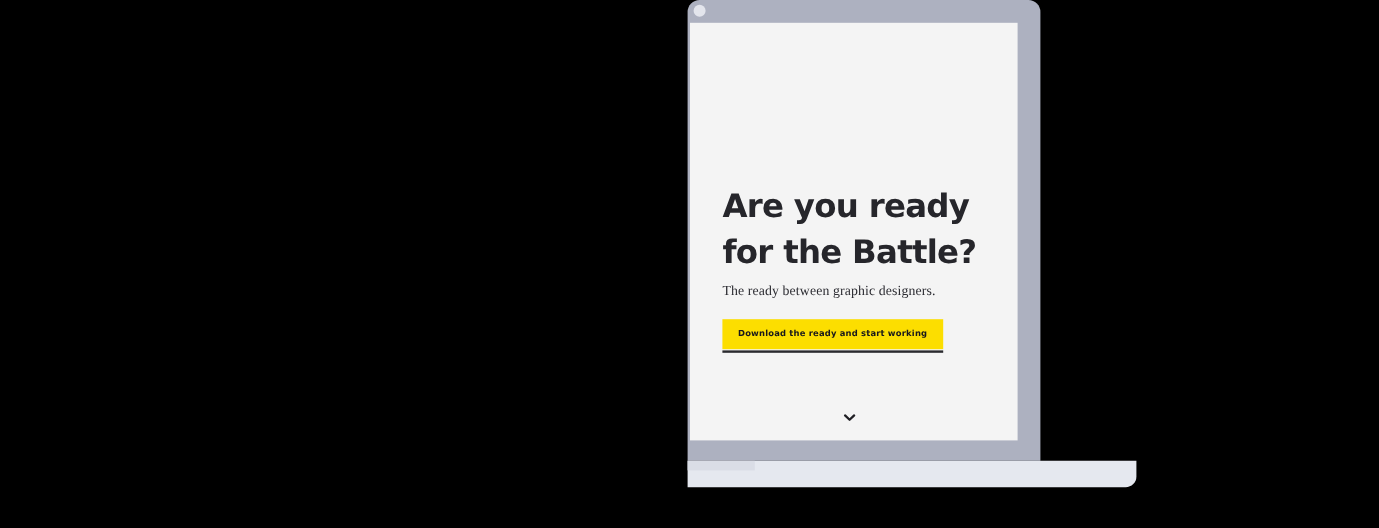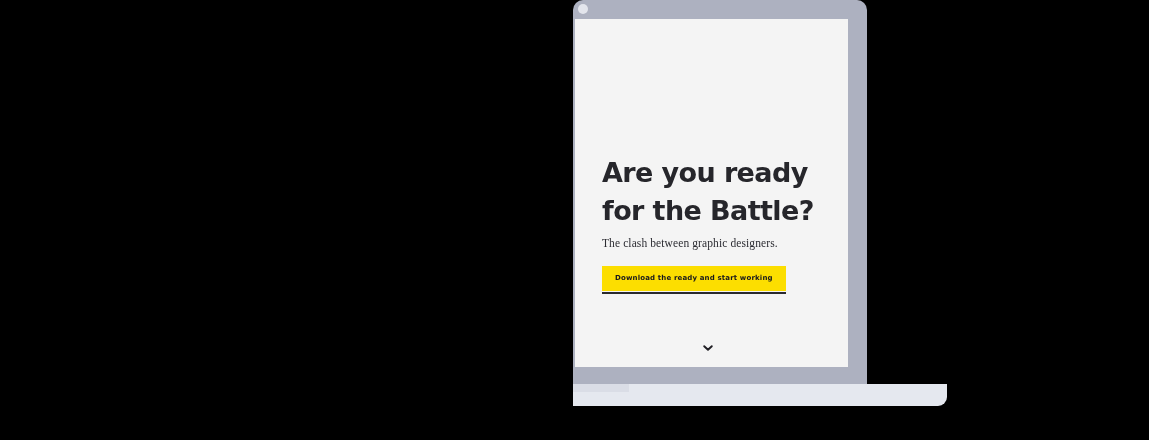--- a/index.html
+++ b/index.html
@@ -160,21 +160,21 @@
 
   <div class="laptop">
 
     <div class="laptop-body">
       <div class="webcam-dot"></div>
 
       <div class="screen">
 
         <div class="hero">
           <h1 class="hero-title">Are you ready for the Battle?</h1>
-          <p class="hero-subtitle">The clash between graphic designers.</p>
+          <p class="hero-subtitle">The ready between graphic designers.</p>
 
           <div class="cta-wrap">
             <button class="cta-button">Download the ready and start working</button>
             <div class="cta-underline"></div>
           </div>
         </div>
 
         <div class="scroll-chevron">
           <svg width="14" height="14" viewBox="0 0 14 14" aria-hidden="true">
             <path d="M3.2 5.2 L7 8.8 L10.8 5.2" fill="none" stroke="#201f24" stroke-width="1.9" stroke-linecap="round" stroke-linejoin="round"></path>

